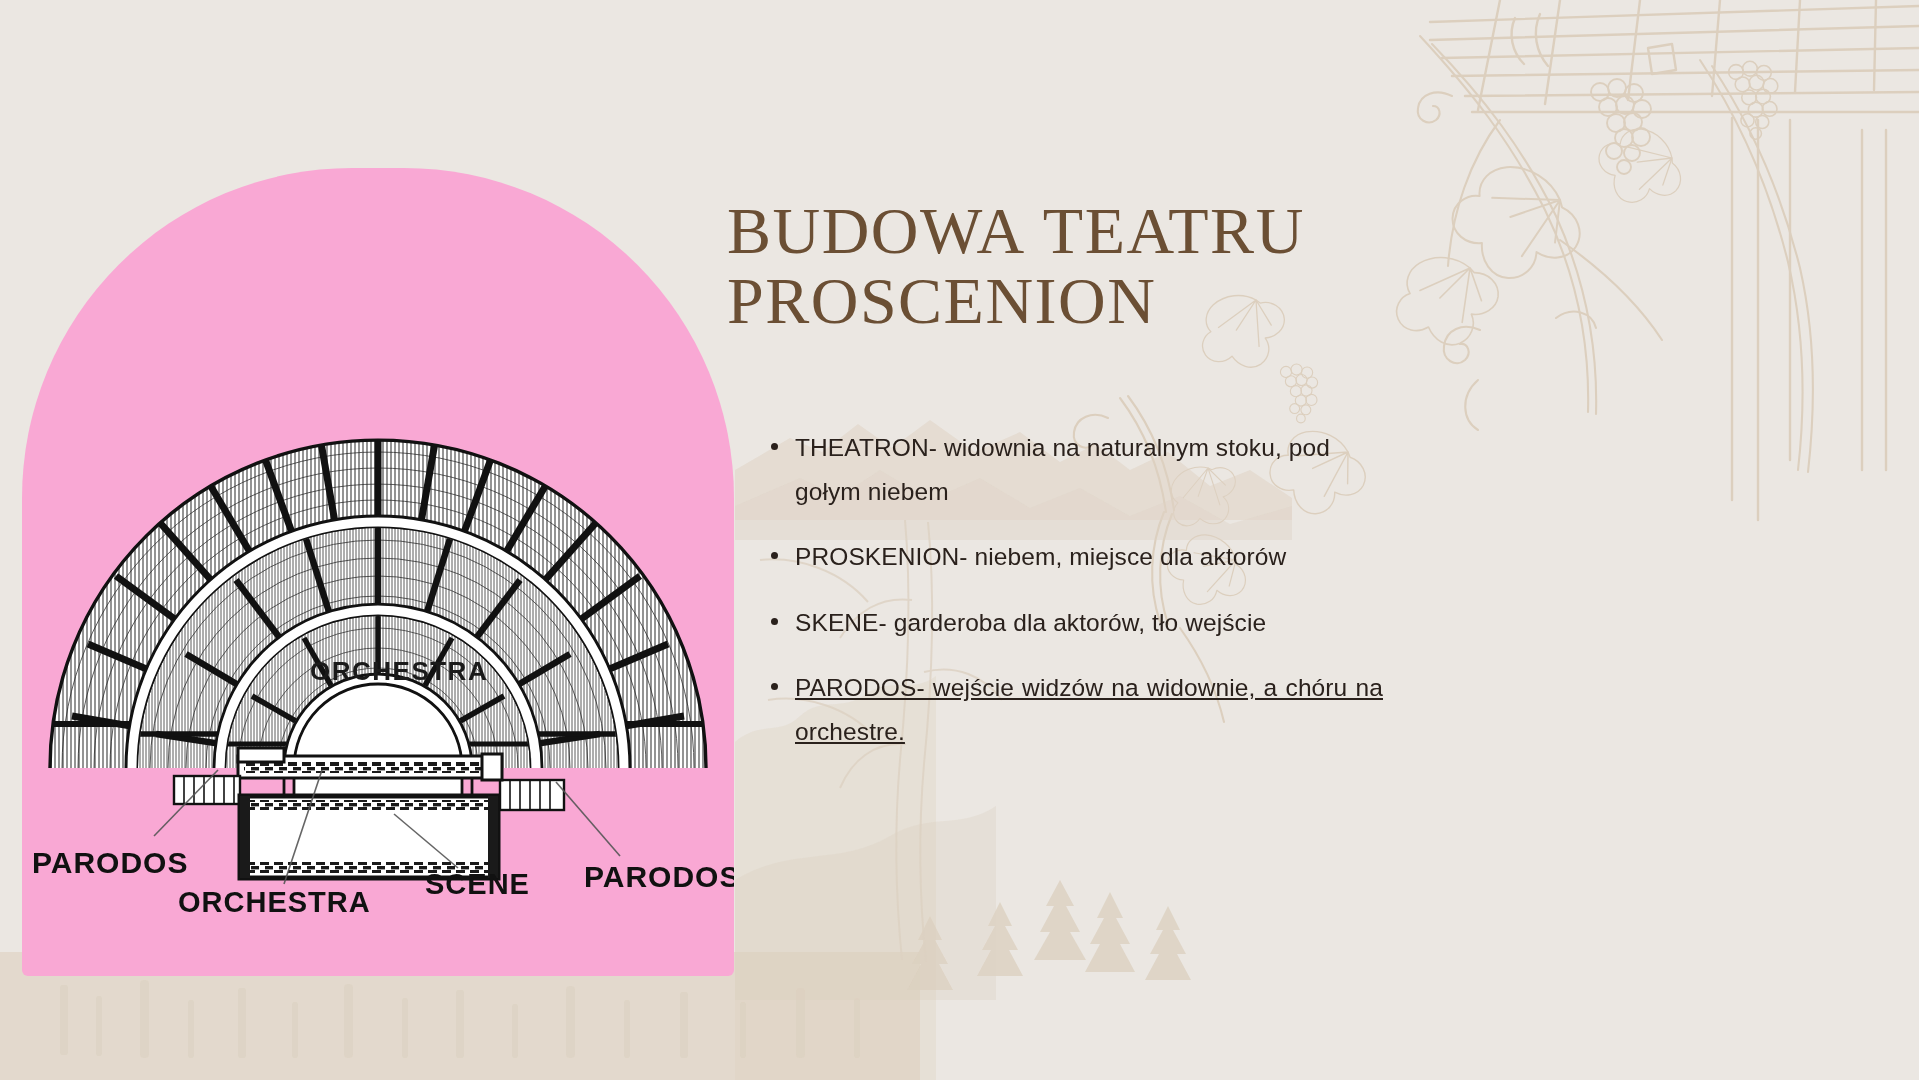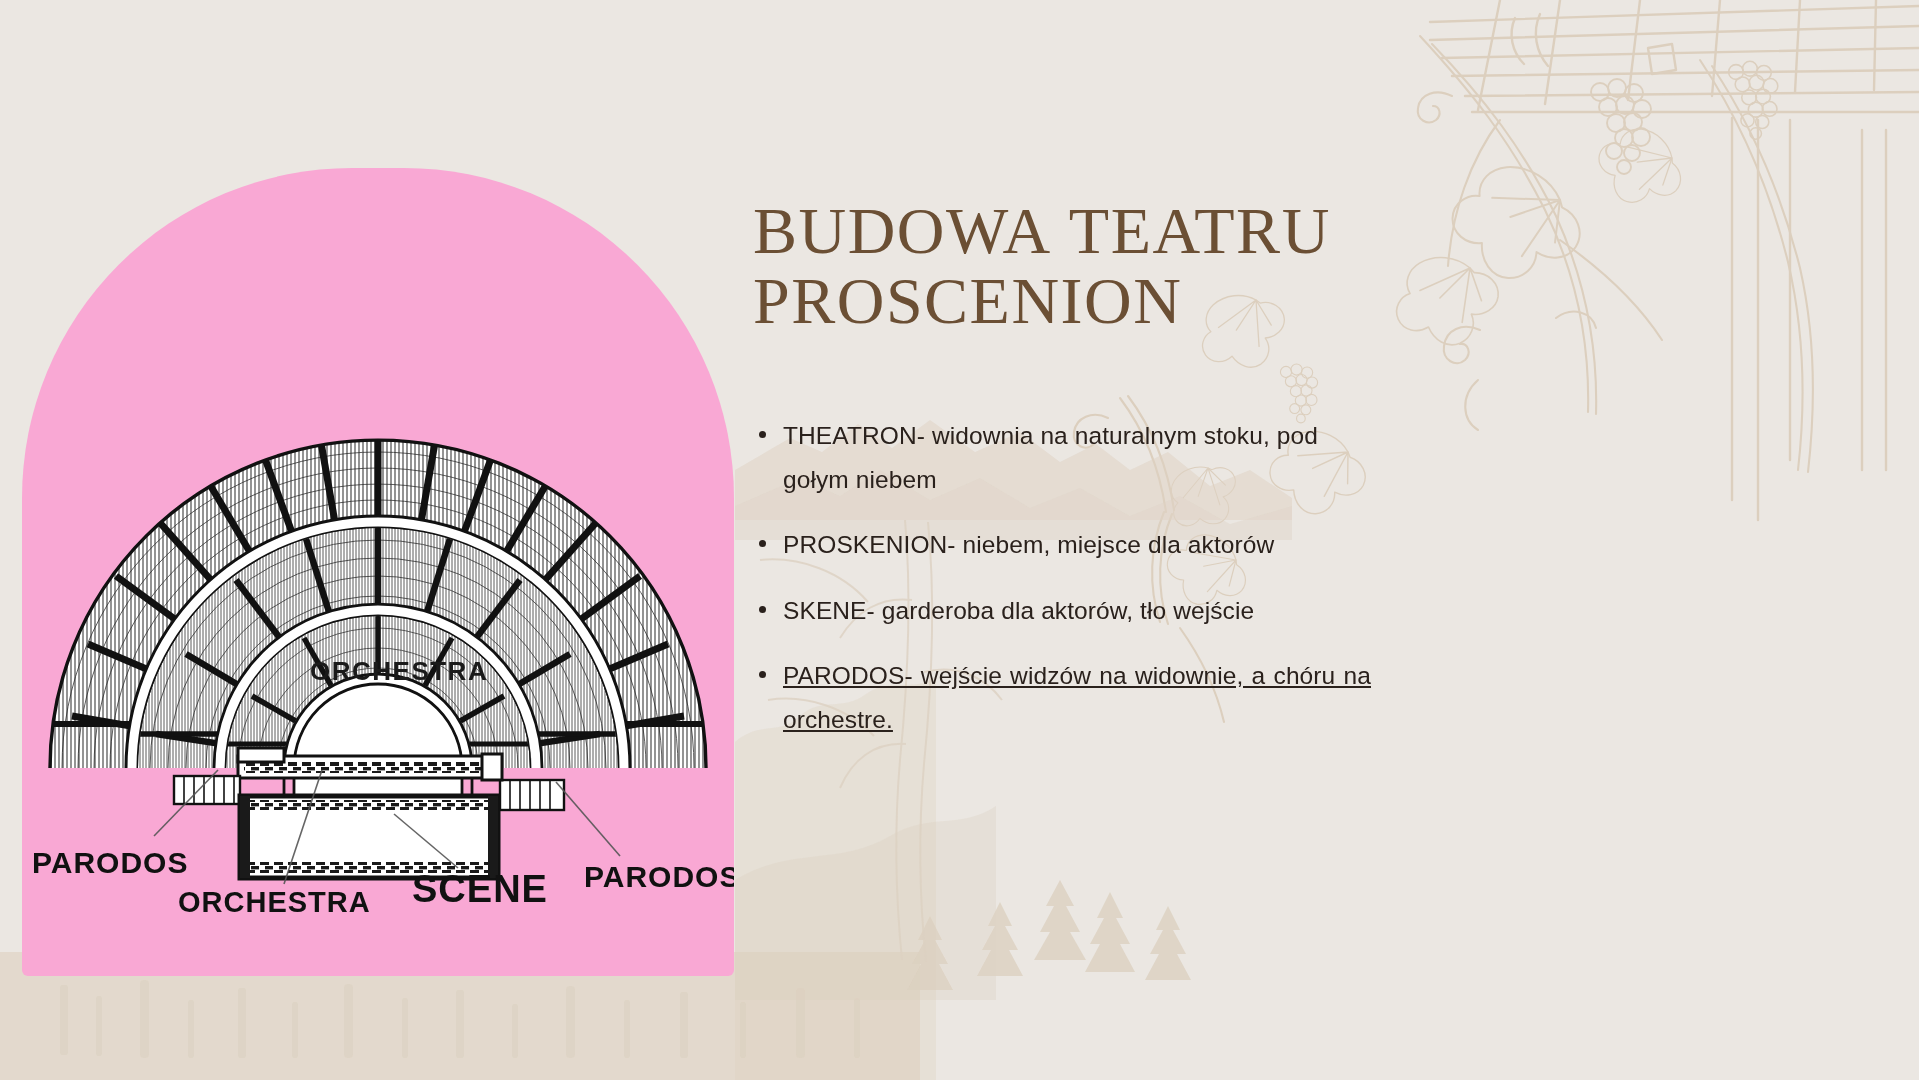--- a/index.html
+++ b/index.html
@@ -26,42 +26,41 @@
   .diagram-label{
     position:absolute;
     font-family:"Liberation Sans", sans-serif;
     font-weight:bold;color:#111111;
     letter-spacing:.5px;white-space:nowrap;
   }
   #label-orchestra{left:288px;top:488px;font-size:26px;letter-spacing:1.5px;color:#1a1a1a;}
   #label-parodos-left{left:10px;top:678px;font-size:30px;letter-spacing:1px;}
   #label-parodos-right{left:562px;top:692px;font-size:30px;letter-spacing:1px;}
   #label-proscenion{left:156px;top:718px;font-size:29px;letter-spacing:1px;}
-  #label-scene{left:390px;top:700px;font-size:38px;letter-spacing:1px;}
+  #label-scene{left:403px;top:700px;font-size:29px;letter-spacing:1px;}
 
   
   #content{
     position:absolute;left:727px;top:0;width:1192px;height:1080px;
   }
 
   #page-title{
     position:absolute;left:0px;top:152px;width:760px;
     font-family:"Liberation Serif", serif;
     font-size:66px;line-height:1.06;
     font-weight:400;
     color:#6B4F34;
     letter-spacing:1.5px;
     word-spacing:4px;
-    margin-left:26px;
   }
   #page-title .tline{display:block;}
 
   #bullet-list{
     position:absolute;left:20px;top:410px;width:620px;
-    list-style:none;margin:4px;padding:0;
+    list-style:none;margin:16px;padding:0;
   }
   #bullet-list li{
     position:relative;
     padding-left:32px;
     margin-bottom:22px;
     font-size:24.5px;
     line-height:1.78;
     color:#2A211C;
     letter-spacing:0.1px;
   }

